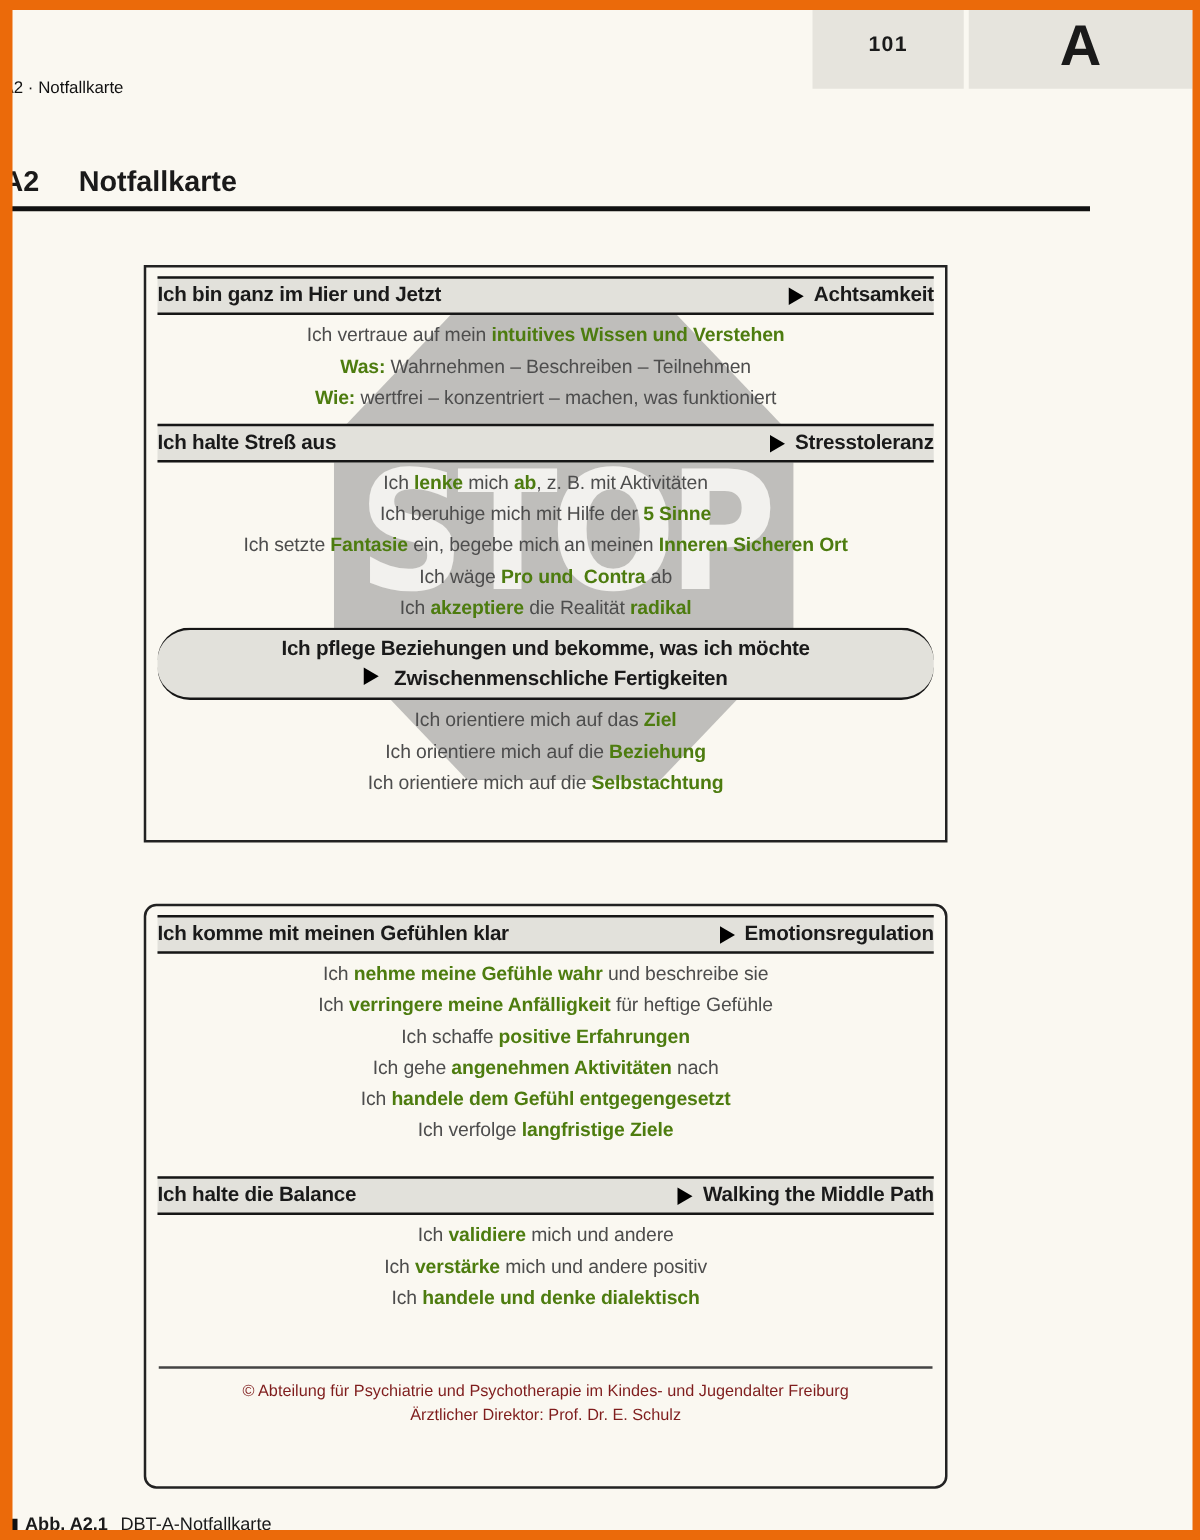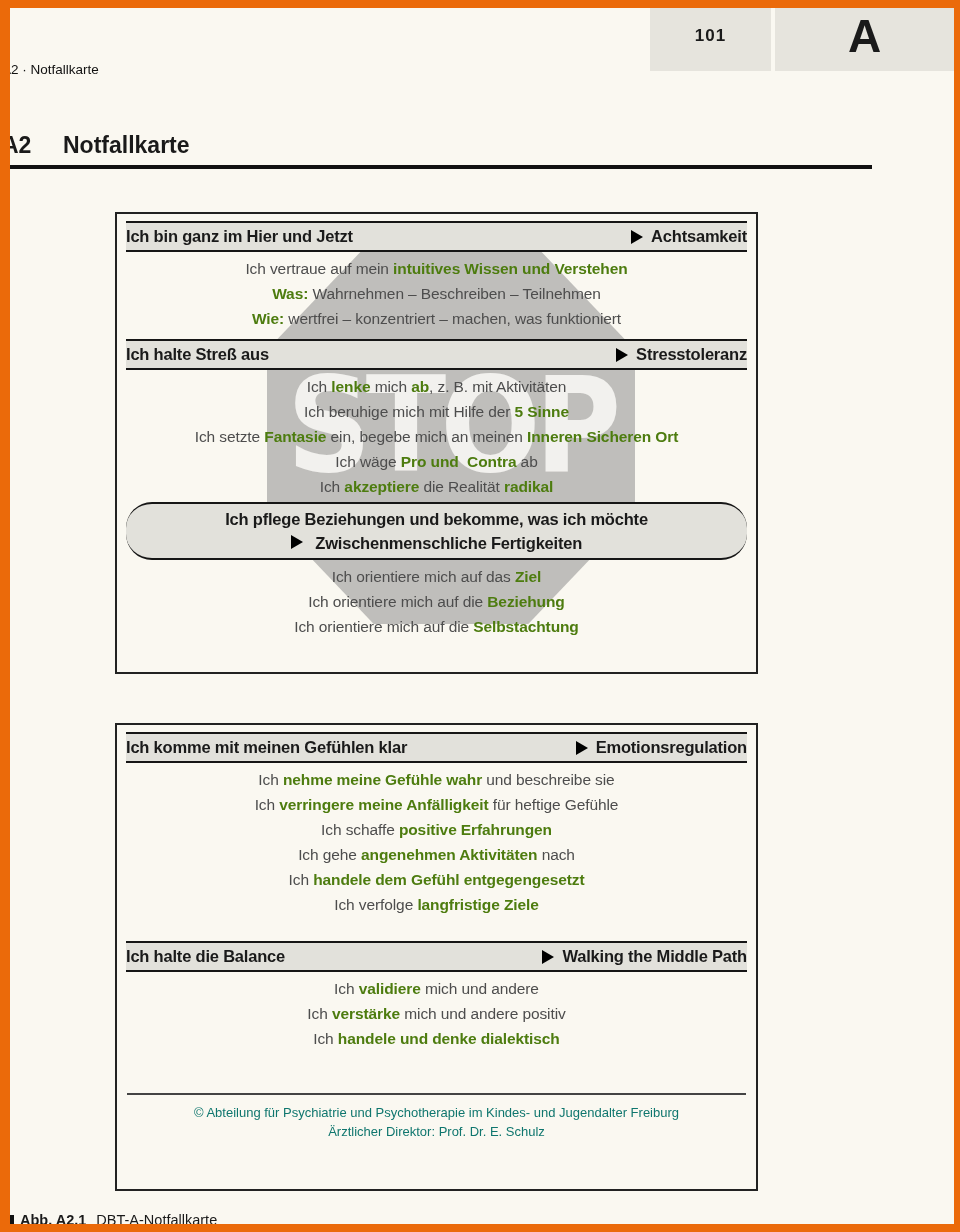--- a/index.html
+++ b/index.html
@@ -25,21 +25,21 @@
   
   .running-head { position:absolute; left:2px; top:62px; font-size:13.5px; color:#111; }
   .heading { position:absolute; left:2px; top:132px; font-size:23px; font-weight:bold; }
   .heading .num { display:inline-block; width:61px; }
   .heading-rule { position:absolute; left:0; top:165px; width:872px; height:4px; background:#111; }
 
   
   .card { position:absolute; left:115px; width:639px; border:2px solid #222;
           background:transparent; z-index:1; }
   #card1 { top:212px; height:458px; }
-  #card2 { top:723px; height:464px; }
+  #card2 { top:723px; height:464px;border-radius:10px; }
 
   .bar { position:relative; z-index:2; margin:7px 9px 0 9px;
          border-top:2px solid #161616; border-bottom:2px solid #161616;
          background:#e2e1db;
          display:flex; justify-content:space-between; align-items:center;
          padding:4px 0; font-weight:bold; font-size:16.5px; letter-spacing:-0.2px; }
   .bar.center { flex-direction:column; justify-content:center; text-align:center;
                 padding:3px 12px; line-height:24px;border-radius:26px; }
   .hdr-right { display:flex; align-items:center; white-space:nowrap; }
   .tri { display:inline-block; width:0; height:0;
@@ -55,21 +55,21 @@
   .watermark { position:absolute; left:150px; top:24px; width:368px; height:386px; z-index:0; }
   .octagon { position:absolute; inset:0; background:#bfbebb;
              clip-path:polygon(29% 0,71% 0,100% 29%,100% 71%,71% 100%,29% 100%,0 71%,0 29%); }
   .wm-text { position:absolute; left:-12px; top:118px; width:392px; text-align:center;
              font-family:"DejaVu Sans", sans-serif; font-weight:bold; font-size:118px;
              letter-spacing:-6px; color:#f2f1ee; transform:scaleY(1.12); }
 
   
   .footer-rule { position:relative; z-index:1; margin:42px 10px 8px 10px;
                  border-top:2px solid #444; }
-  .footer-line { text-align:center; font-size:13px; line-height:19px; color:#0f766e; }
+  .footer-line { text-align:center; font-size:13px; line-height:19px; color:#7f1d1d; }
 
   
   .caption { position:absolute; left:4px; top:1212px; z-index:5;
              display:flex; align-items:center; font-size:14.5px; white-space:nowrap; }
   .caption .sq { width:10px; height:10px; background:#111; margin-right:6px; }
   .caption .cap-label { font-weight:bold; margin-right:10px; }
 </style>
 </head>
 <body>
 

